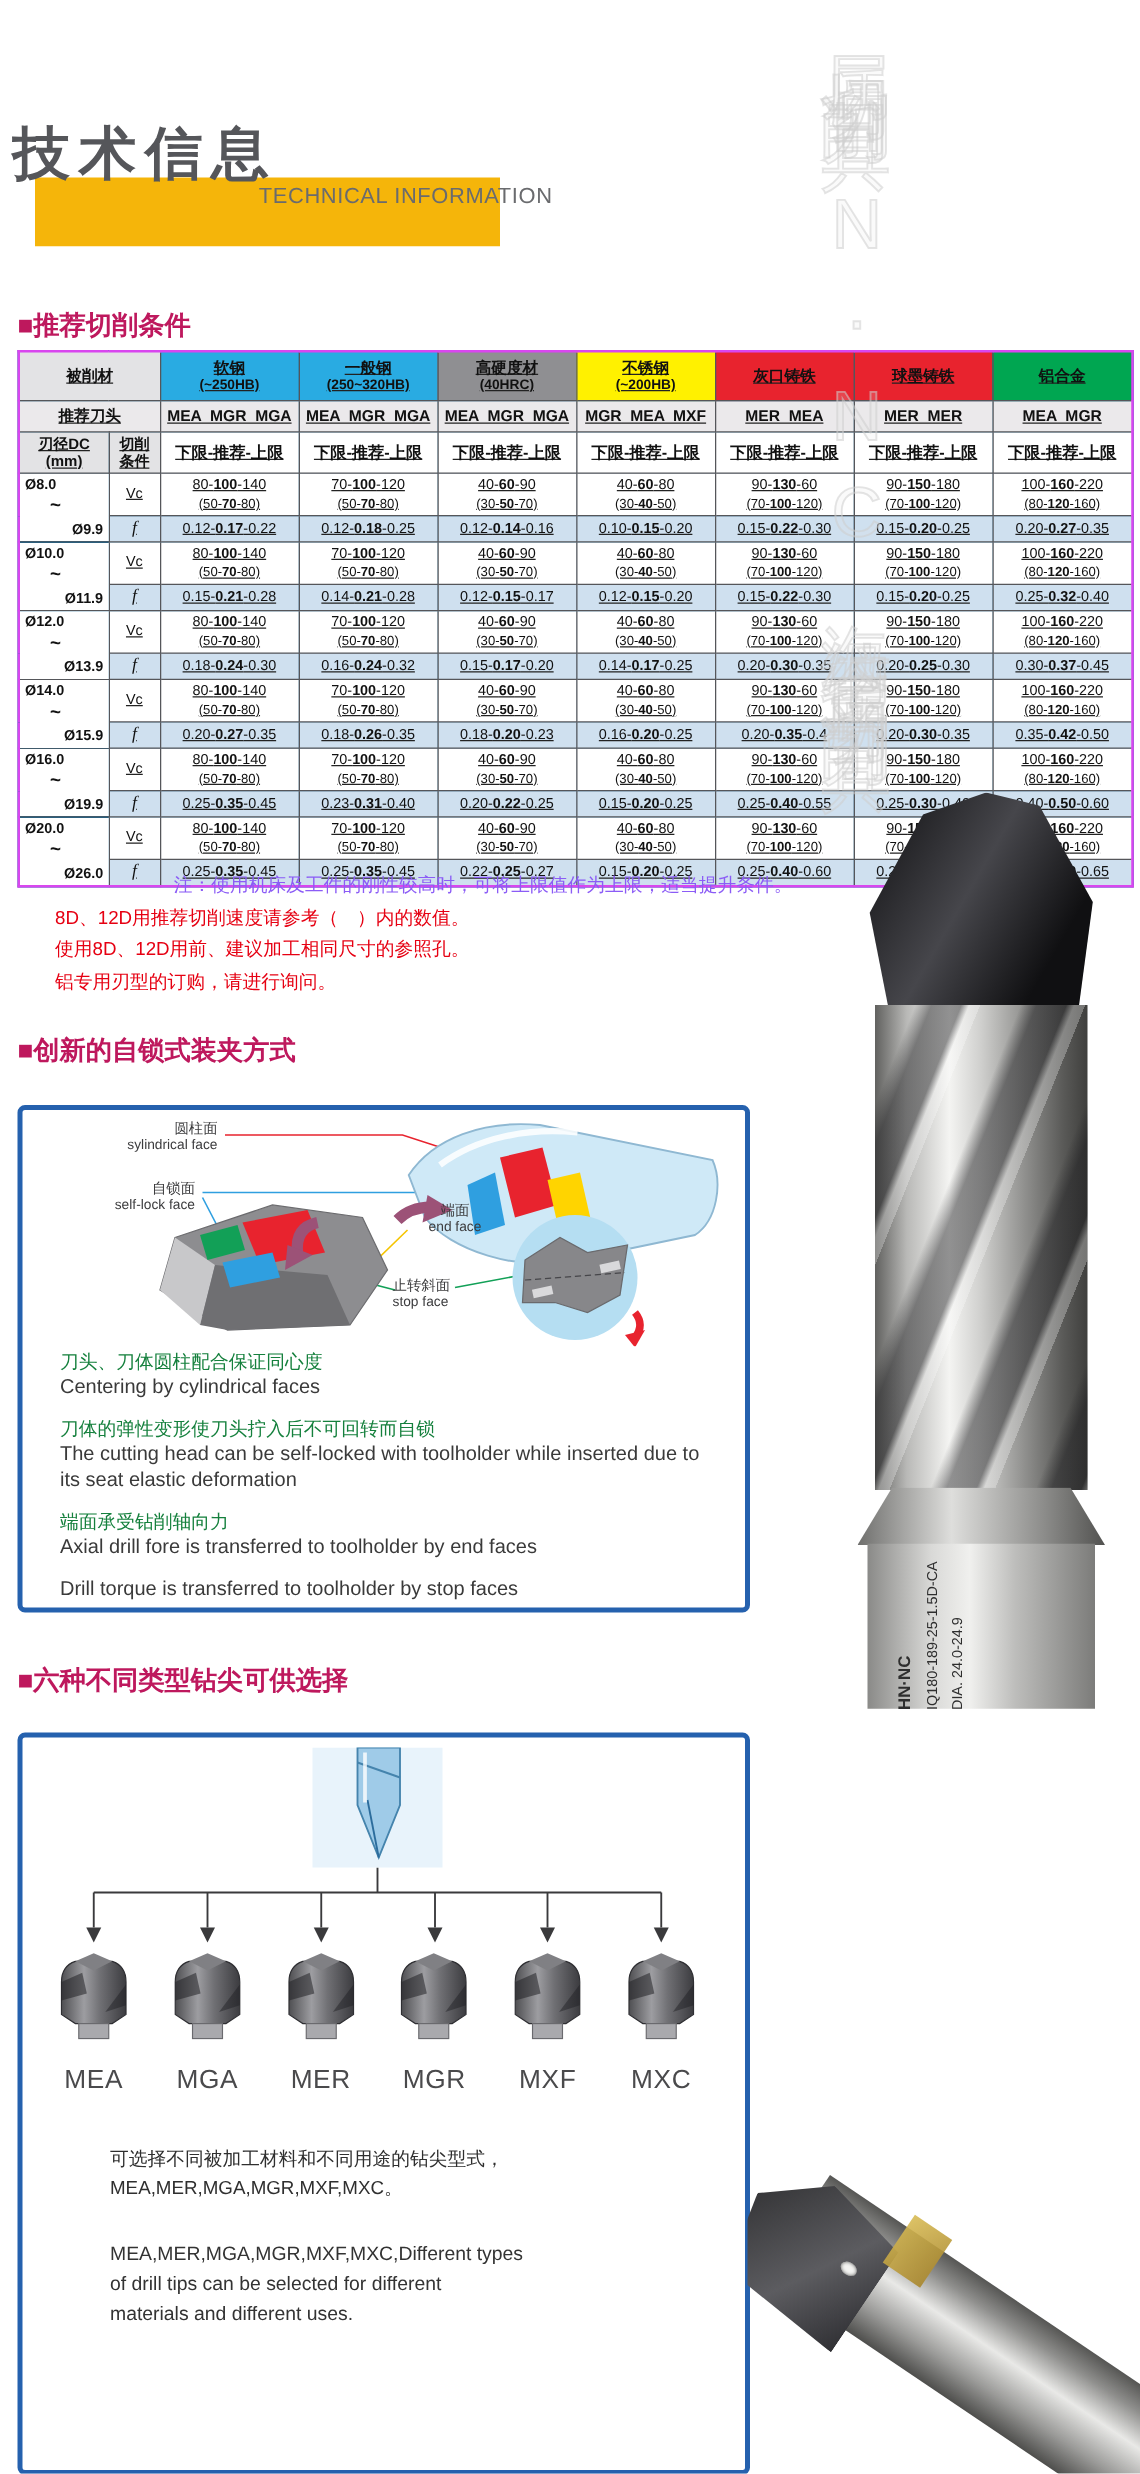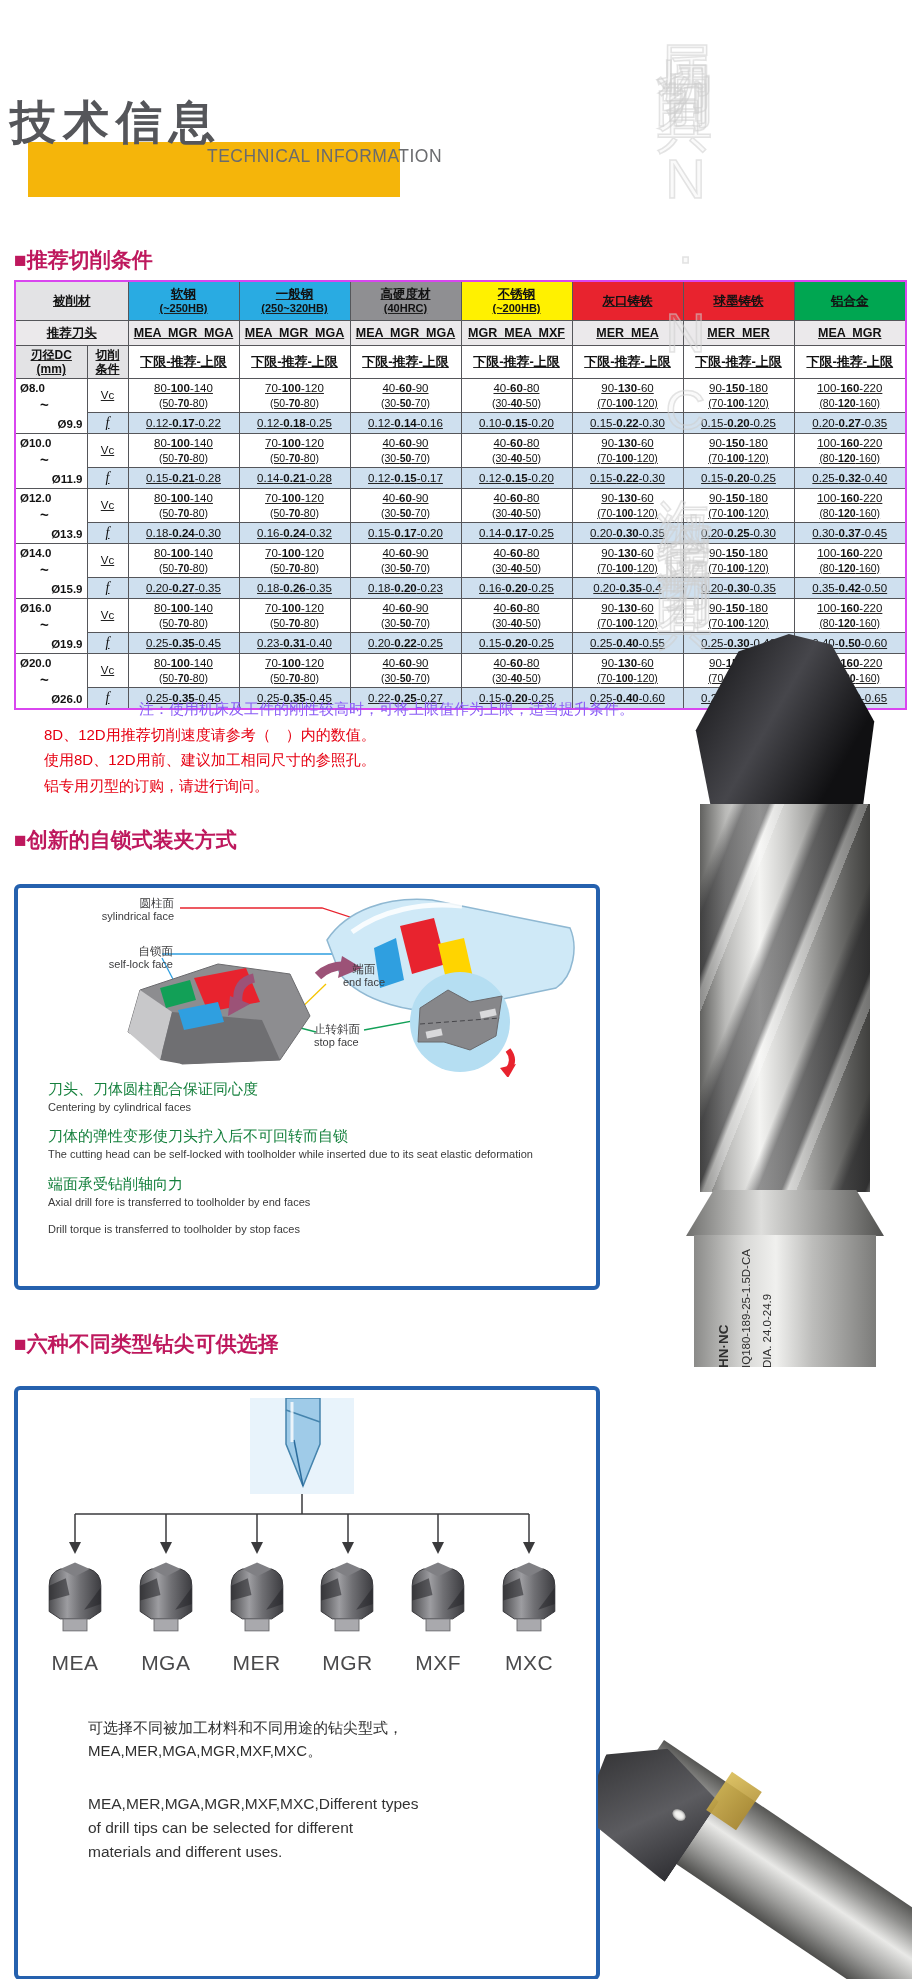--- a/index.html
+++ b/index.html
@@ -47,27 +47,27 @@
   .n-dark{color:#8b5cf6;text-align:right;}
   .n-red{color:#e60012;padding-left:30px;}
   
   .bluebox{position:absolute;border:4px solid #2561ae;border-radius:6px;background:#fff;z-index:2;}
   #box1{left:14px;top:884px;width:578px;height:398px;}
   #box2{left:14px;top:1386px;width:578px;height:586px;}
   .diag{position:absolute;left:4px;top:4px;}
   .dlabel{position:absolute;font-size:11px;color:#3c3c3e;line-height:1.25;z-index:3;}
   .dlabel .zh{font-size:11.5px;}
   #lab-cyl{left:36px;top:8px;width:120px;text-align:right;}
-  #lab-lock{left:35px;top:56px;width:120px;text-align:right;}
+  #lab-lock{left:18px;top:56px;width:120px;text-align:right;}
   #lab-end{left:306px;top:74px;width:80px;text-align:center;}
   #lab-stop{left:296px;top:134px;width:90px;text-align:left;}
   .features{position:absolute;left:30px;top:192px;width:530px;}
   .feat{margin-bottom:13px;}
   .feat .zh{font-size:15px;color:#15803d;margin-bottom:1px;}
-  .feat .en{font-size:11px;color:#3a3a3a;line-height:1.3;}
+  .feat .en{font-size:16px;color:#3a3a3a;line-height:1.3;}
   
   .tipimg{position:absolute;left:224px;top:8px;}
   .tree{position:absolute;left:0;top:104px;}
   .types-row{position:absolute;left:14px;top:168px;width:540px;display:flex;justify-content:space-between;}
   .type-col{width:86px;text-align:center;}
   .type-label{font-size:21px;color:#4a4a4c;margin-top:6px;letter-spacing:.5px;}
   .desc-zh{position:absolute;left:70px;top:326px;width:470px;font-size:15px;color:#2f2f2f;line-height:1.55;}
   .desc-en{position:absolute;left:70px;top:402px;width:470px;font-size:15.5px;color:#333;line-height:1.55;}
   
   .drill-photo{position:absolute;left:660px;top:628px;width:250px;height:742px;z-index:4;}

